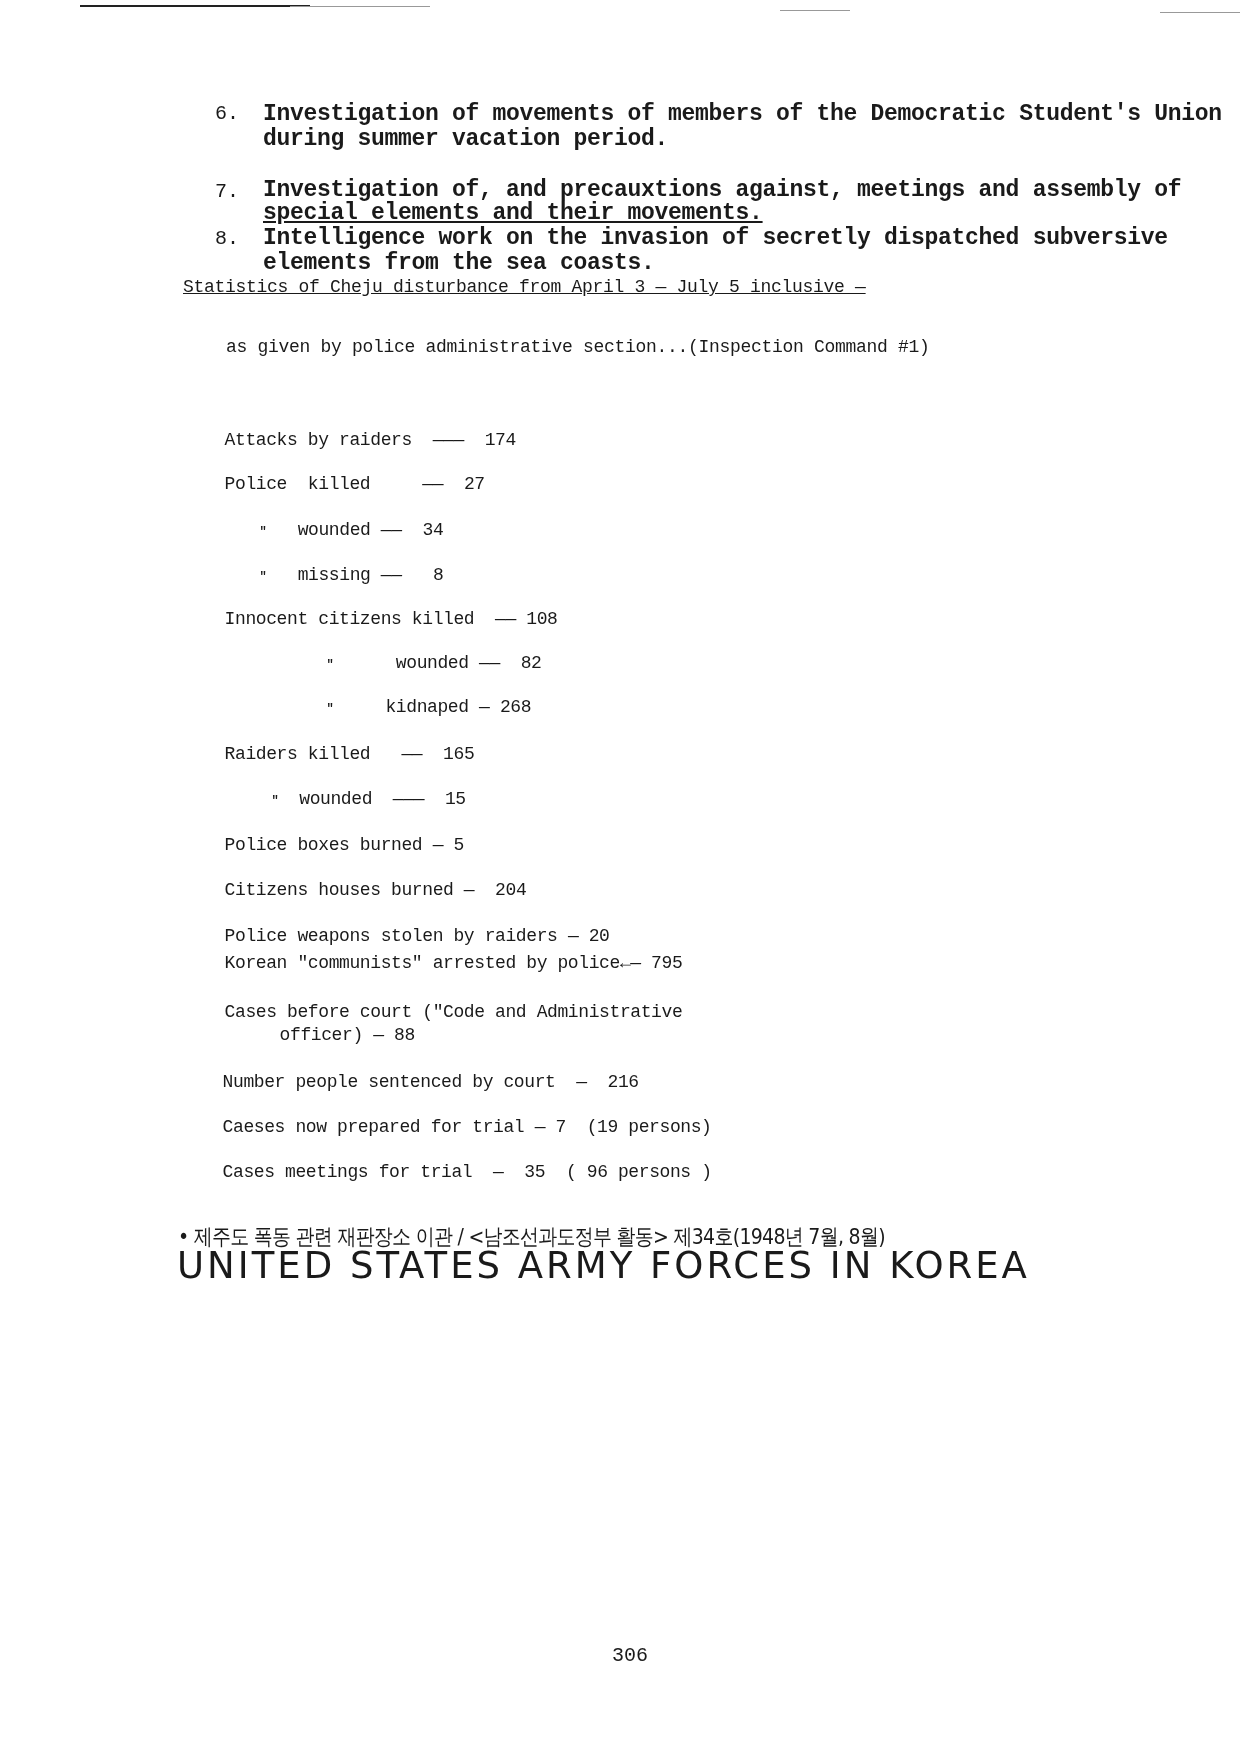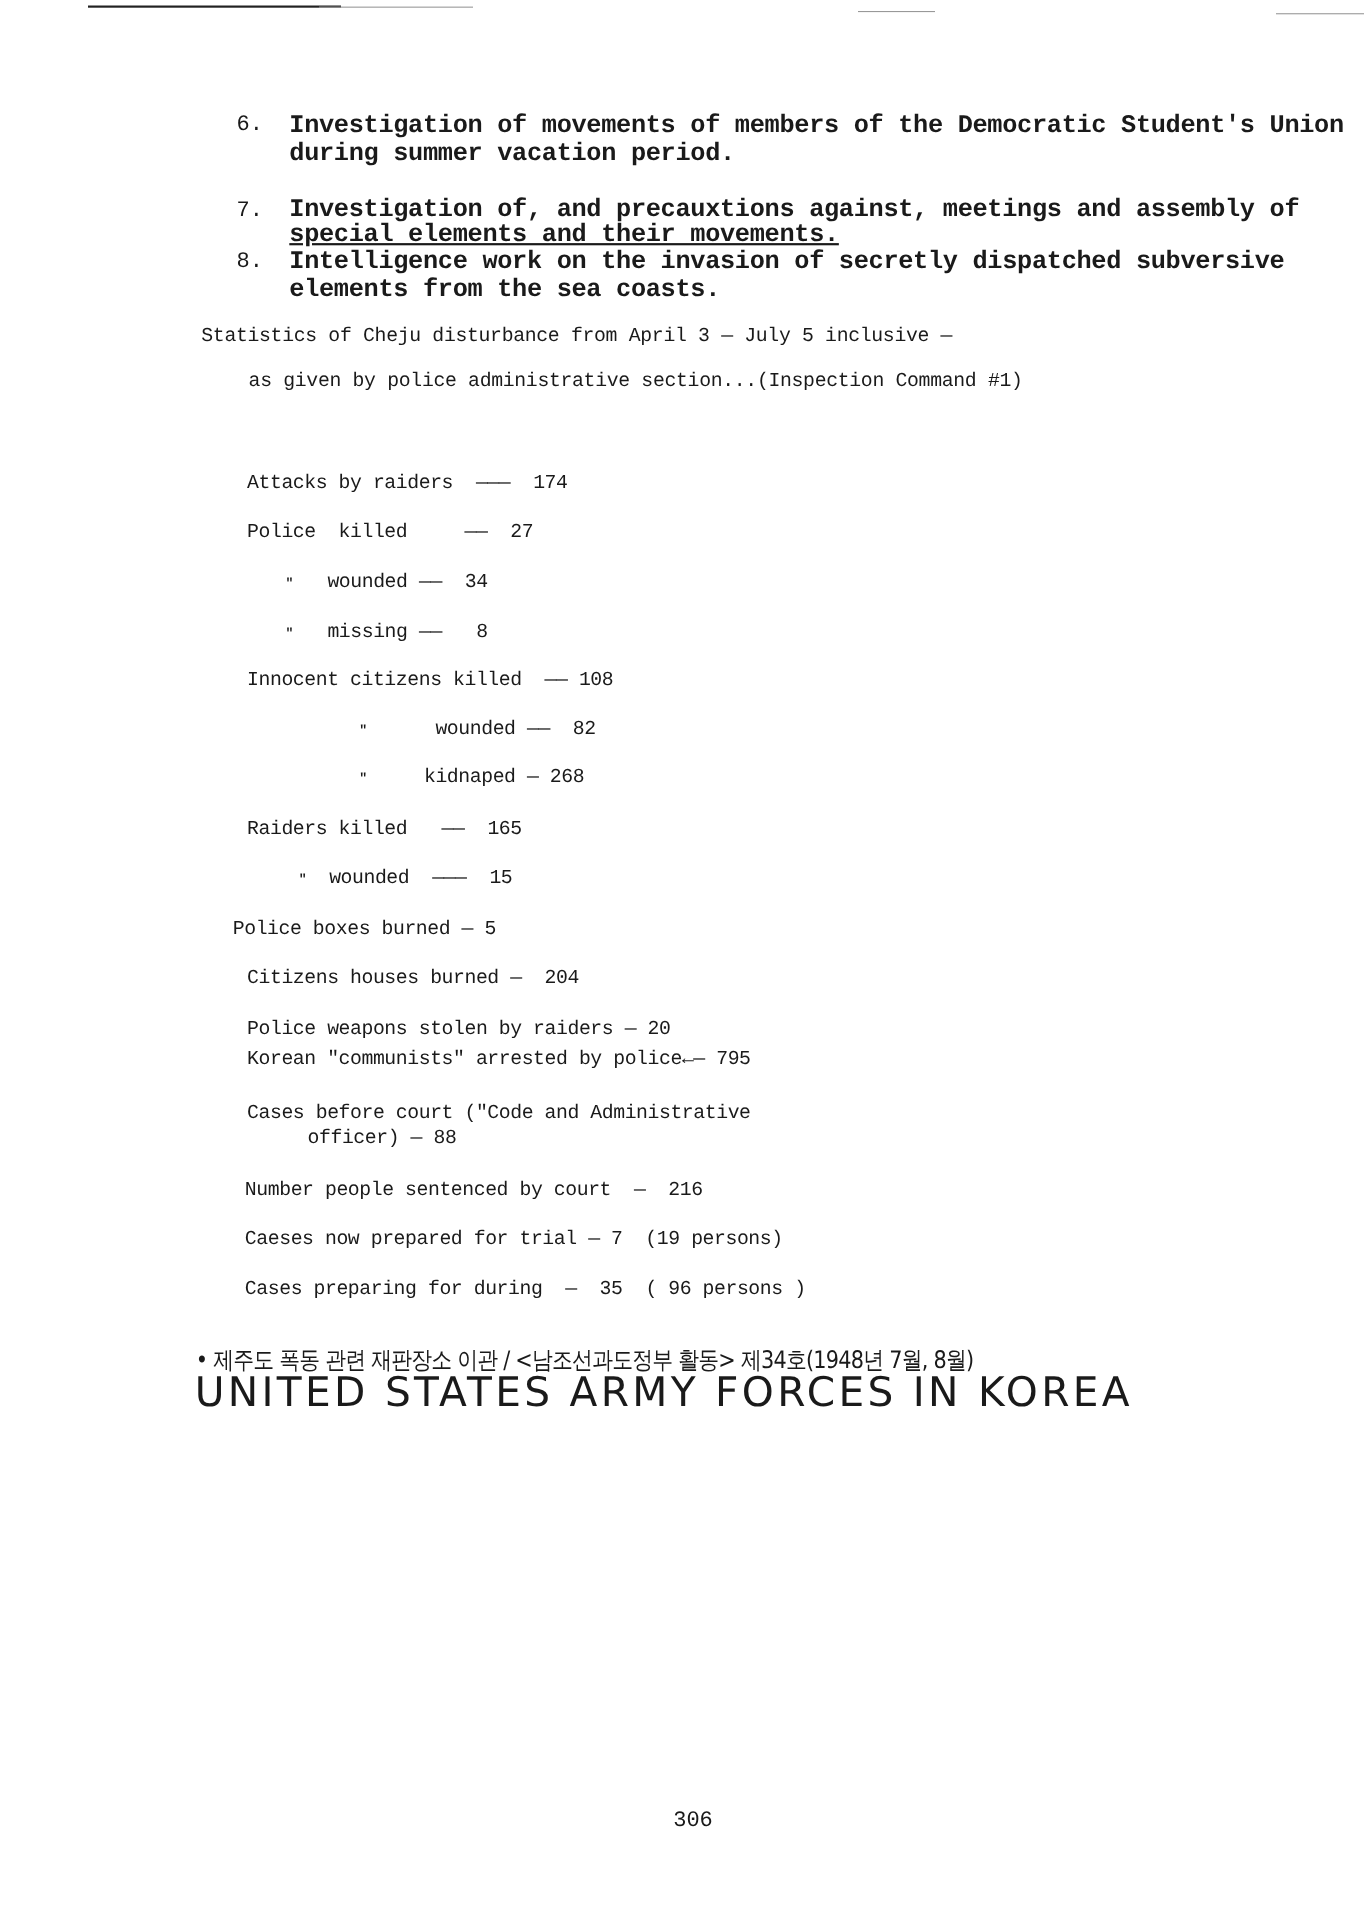--- a/index.html
+++ b/index.html
@@ -35,21 +35,21 @@
     <div class="item-text" style="left:263px;top:178px;">Investigation of, and precauxtions against, meetings and assembly of</div>
     <div class="item-text" style="left:263px;top:201px;text-decoration:underline;">special elements and their movements.</div>
   </div>
   <div>
     <span class="item-num" style="left:215px;top:227px;">8.</span>
     <div class="item-text" style="left:263px;top:226px;">Intelligence work on the invasion of secretly dispatched subversive</div>
     <div class="item-text" style="left:263px;top:251px;">elements from the sea coasts.</div>
   </div>
 </div>
 
-<div class="stat-header abs" style="left:183px;top:296px;">Statistics of Cheju disturbance from April 3 — July 5 inclusive —</div>
+<div class="stat-header abs" style="left:183px;top:277px;text-decoration:underline;">Statistics of Cheju disturbance from April 3 — July 5 inclusive —</div>
 <div class="stat-header abs" style="left:226px;top:337px;">as given by police administrative section...(Inspection Command #1)</div>
 
 <div>
   <div class="stat abs" style="left:183px;top:410px;">
     <span>Attacks by raiders</span>  <span>———</span>  <span>174</span>
   </div>
   <div class="stat abs" style="left:183px;top:454px;text-align:center;">
     <span>Police  killed</span>     <span>——</span>  <span>27</span>
   </div>
   <div class="stat abs" style="left:218px;top:500px;">
@@ -66,21 +66,21 @@
   </div>
   <div class="stat abs" style="left:285px;top:677px;">
     <span class="ditto">"</span>     <span>kidnaped</span> <span>—</span> <span>268</span>
   </div>
   <div class="stat abs" style="left:183px;top:724px;">
     <span>Raiders killed</span>   <span>——</span>  <span>165</span>
   </div>
   <div class="stat abs" style="left:230px;top:769px;">
     <span class="ditto">"</span>  <span>wounded</span>  <span>———</span>  <span>15</span>
   </div>
-  <div class="stat abs" style="left:170px;top:815px;text-align:center;">
+  <div class="stat abs" style="left:183px;top:815px;text-align:center;">
     <span>Police boxes burned</span> <span>—</span> <span>5</span>
   </div>
   <div class="stat abs" style="left:183px;top:860px;">
     <span>Citizens houses burned</span> <span>—</span>  <span>204</span>
   </div>
   <div class="stat abs" style="left:183px;top:906px;">
     <span>Police weapons stolen by raiders</span> <span>—</span> <span>20</span>
   </div>
   <div class="stat abs" style="left:183px;top:933px;">
     <span>Korean "communists" arrested by police</span><span>←</span>— <span>795</span>
@@ -91,21 +91,21 @@
   <div class="stat abs" style="left:238px;top:1005px;">
     <span>officer)</span> <span>—</span> <span>88</span>
   </div>
   <div class="stat abs" style="left:181px;top:1052px;">
     <span>Number people sentenced by court</span>  <span>—</span>  <span>216</span>
   </div>
   <div class="stat abs" style="left:181px;top:1097px;">
     <span>Caeses now prepared for trial</span> <span>—</span> <span>7</span>  <span>(19 persons)</span>
   </div>
   <div class="stat abs" style="left:181px;top:1142px;">
-    <span>Cases preparing for during</span>  <span>—</span>  <span>35</span>  <span>( 96 persons )</span>
+    <span>Cases meetings for trial</span>  <span>—</span>  <span>35</span>  <span>( 96 persons )</span>
   </div>
 </div>
 
 <div class="caption abs" style="left:178px;top:1222px;">• 제주도 폭동 관련 재판장소 이관 / &lt;남조선과도정부 활동&gt; 제34호(1948년 7월, 8월)</div>
 
 <div class="banner abs" style="left:177px;top:1244px;">UNITED STATES ARMY FORCES IN KOREA</div>
 
 <div class="pagenum abs" style="left:612px;top:1644px;">306</div>
 
 </body></html>

